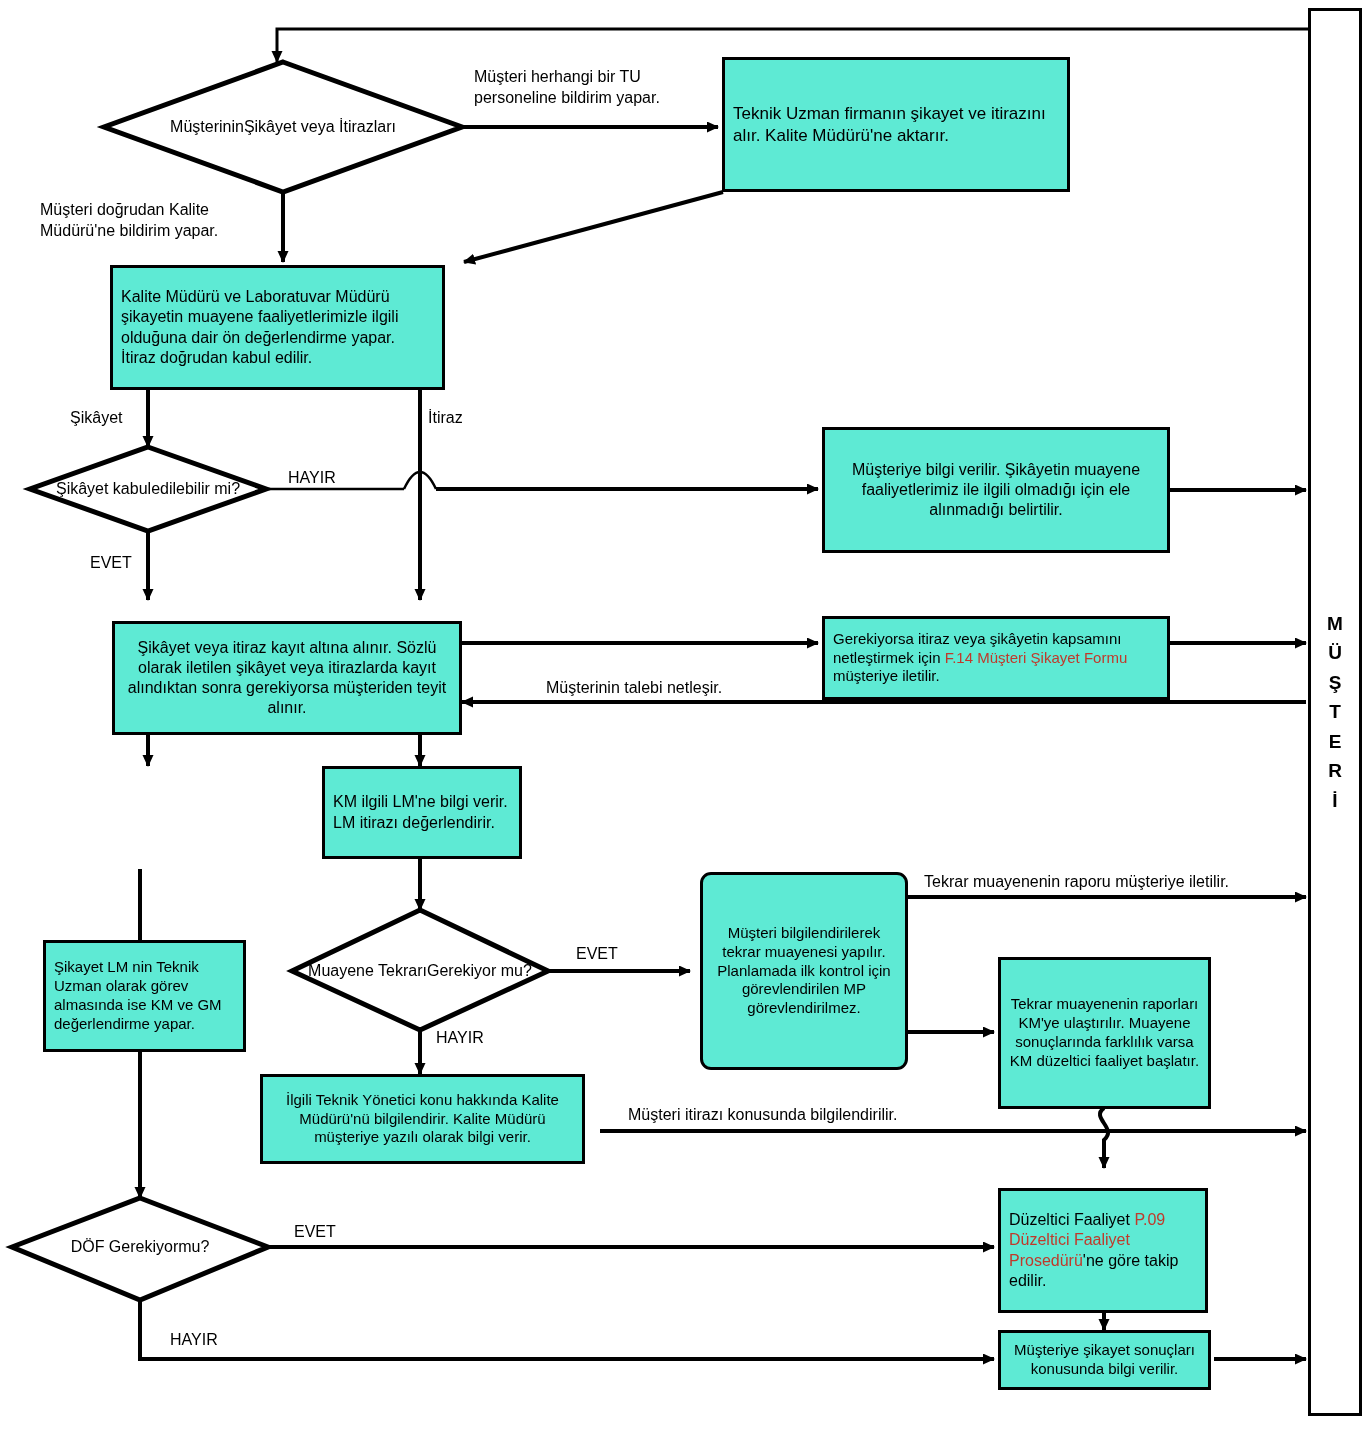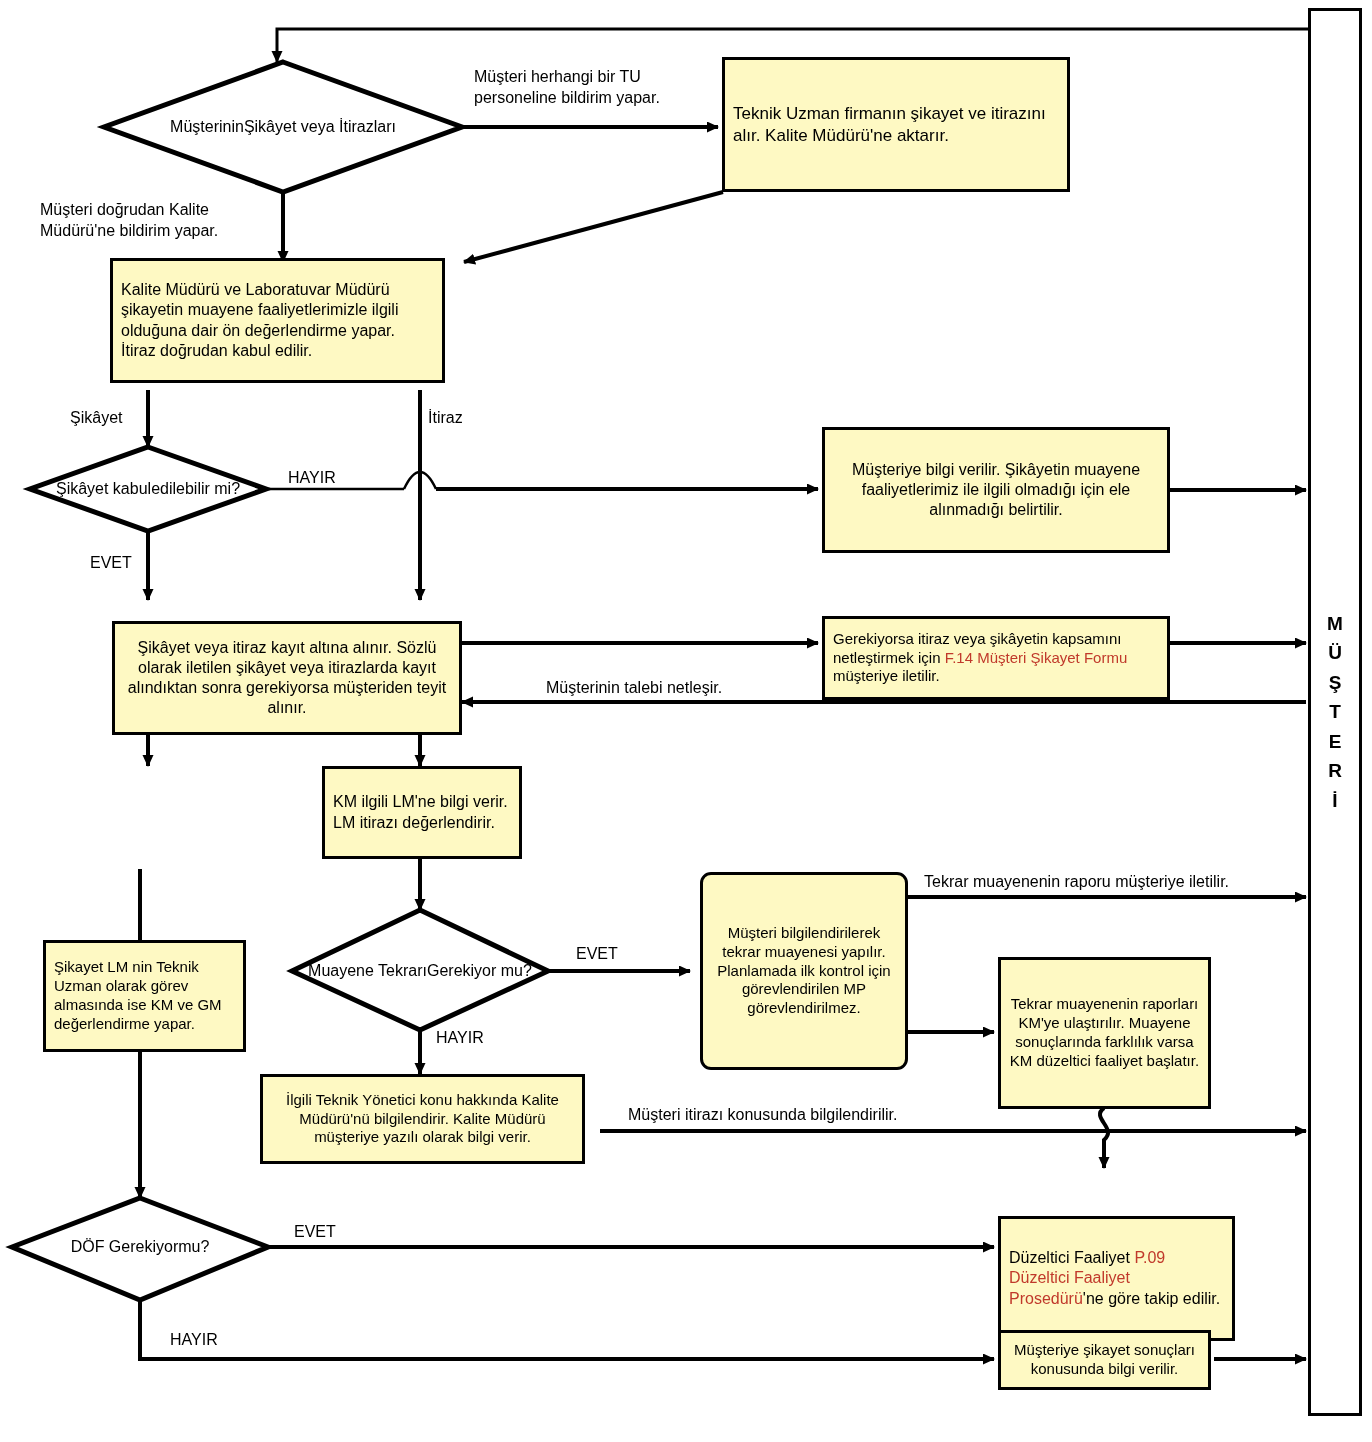--- a/index.html
+++ b/index.html
@@ -1,21 +1,21 @@
 <!DOCTYPE html>
 <html><head>
 <meta charset="utf-8">
 <style>
   html,body{margin:0;padding:0;background:#ffffff;}
   #canvas{position:relative;width:1372px;height:1442px;background:#fff;
           font-family:"Liberation Sans", sans-serif;color:#000;}
   svg.layer{position:absolute;left:0;top:0;width:1372px;height:1442px;overflow:visible;}
   .node{position:absolute;box-sizing:border-box;display:flex;align-items:center;
         justify-content:center;}
-  .boxnode{border:3px solid #000;background:#fef9c3;}
+  .boxnode{border:3px solid #000;background:#5eead4;}
   .boxnode .txt{padding:4px 8px;line-height:1.26;}
   .left-align .txt{text-align:left;width:100%;}
   .center-align .txt{text-align:center;width:100%;}
   .edge-label{position:absolute;line-height:1.3;white-space:pre-line;}
   .diamond-label{position:absolute;text-align:center;line-height:1.3;
         display:flex;align-items:center;justify-content:center;flex-direction:row;}
   .lane{position:absolute;border:3px solid #000;background:#fff;
         display:flex;flex-direction:column;align-items:center;justify-content:center;}
   .lane .lchar{font-weight:bold;font-size:19px;letter-spacing:0;line-height:1.55;}
   .red{color:#c0392b;}
@@ -122,21 +122,21 @@
 
   <div class="diamond-label f16" style="left:30px;top:1216px;width:220px;height:62px;">
     <div>DÖF Gerekiyor</div>
     <div>mu?</div>
   </div>
 
   <div class="node boxnode left-align" style="left:722px;top:57px;width:348px;height:135px;">
     <div class="txt f17">Teknik Uzman firmanın şikayet ve itirazını alır. Kalite Müdürü'ne aktarır.</div>
   </div>
 
-  <div class="node boxnode left-align" style="left:110px;top:258px;width:335px;height:125px;">
+  <div class="node boxnode left-align" style="left:110px;top:265px;width:335px;height:125px;">
     <div class="txt f16">Kalite Müdürü ve Laboratuvar Müdürü şikayetin muayene faaliyetlerimizle ilgili olduğuna dair ön değerlendirme yapar. İtiraz doğrudan kabul edilir.</div>
   </div>
 
   <div class="node boxnode center-align" style="left:822px;top:427px;width:348px;height:126px;">
     <div class="txt f16">Müşteriye bilgi verilir. Şikâyetin muayene faaliyetlerimiz ile ilgili olmadığı için ele alınmadığı belirtilir.</div>
   </div>
 
   <div class="node boxnode center-align" style="left:112px;top:602px;width:350px;height:114px;margin-top:19px;">
     <div class="txt f16">Şikâyet veya itiraz kayıt altına alınır. Sözlü olarak iletilen şikâyet veya itirazlarda kayıt alındıktan sonra gerekiyorsa müşteriden teyit alınır.</div>
   </div>
@@ -161,21 +161,21 @@
   </div>
 
   <div class="node boxnode center-align" style="left:998px;top:957px;width:213px;height:152px;">
     <div class="txt f15">Tekrar muayenenin raporları KM'ye ulaştırılır. Muayene sonuçlarında farklılık varsa KM düzeltici faaliyet başlatır.</div>
   </div>
 
   <div class="node boxnode center-align" style="left:260px;top:1074px;width:325px;height:90px;">
     <div class="txt f15">İlgili Teknik Yönetici konu hakkında Kalite Müdürü'nü bilgilendirir. Kalite Müdürü müşteriye yazılı olarak bilgi verir.</div>
   </div>
 
-  <div class="node boxnode left-align" style="left:998px;top:1216px;width:237px;height:125px;">
+  <div class="node boxnode left-align" style="left:998px;top:1188px;width:210px;height:125px;">
     <div class="txt f16">
       <span>Düzeltici Faaliyet </span><span class="red">P.09 Düzeltici Faaliyet Prosedürü</span><span>'ne göre takip edilir.</span>
     </div>
   </div>
 
   <div class="node boxnode center-align" style="left:998px;top:1330px;width:213px;height:60px;">
     <div class="txt f15">Müşteriye şikayet sonuçları konusunda bilgi verilir.</div>
   </div>
 
   <div class="edge-label f16" style="left:474px;top:67px;">Müşteri herhangi bir TU

